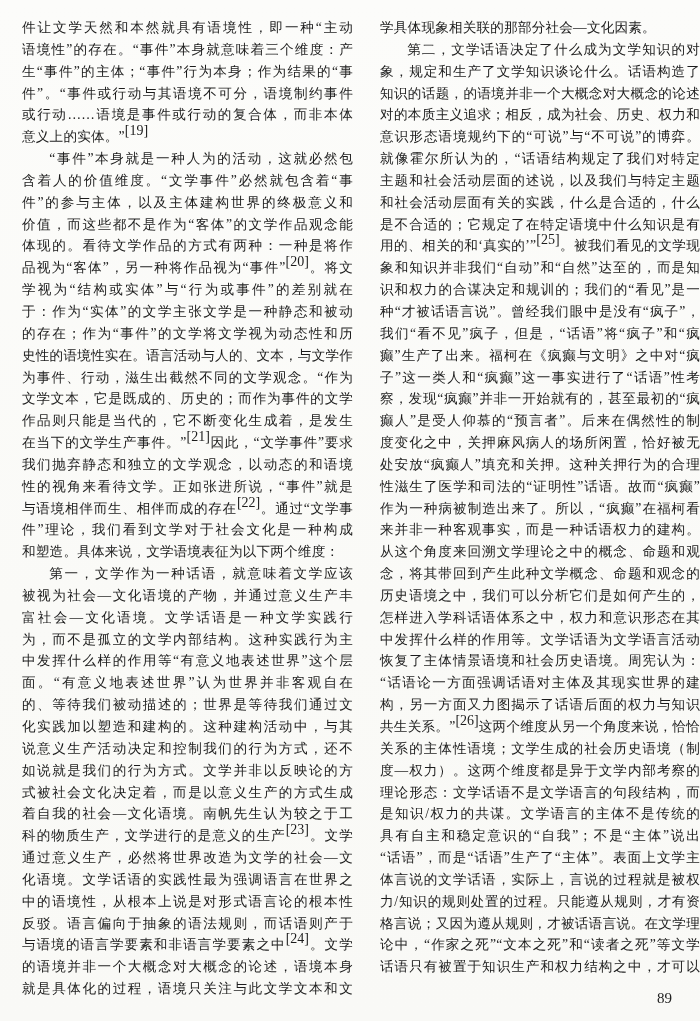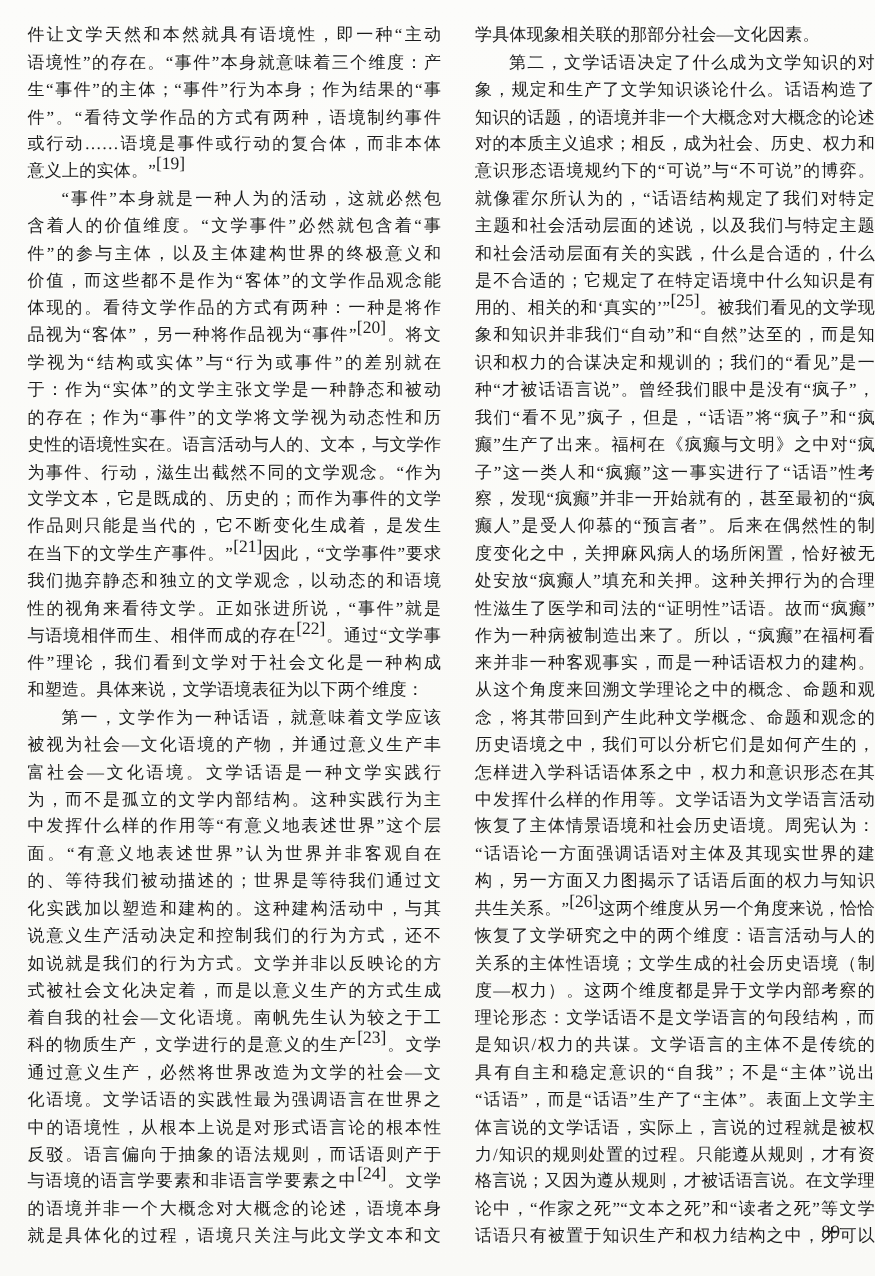--- a/index.html
+++ b/index.html
@@ -44,34 +44,34 @@
   }
   sup.cite {
     font-size: 14px;
     line-height: 0;
     vertical-align: super;
     letter-spacing: 0;
   }
   .page-number {
     position: absolute;
     right: 28px;
-    bottom: 26px;
+    bottom: 14px;
     font-size: 15px;
     color: #222;
   }
 </style>
 </head>
 <body>
 
 <div class="page">
   <div class="column left">
       <div class="line">件让文学天然和本然就具有语境性，即一种“主动</div>
       <div class="line">语境性”的存在。“事件”本身就意味着三个维度：产</div>
       <div class="line">生“事件”的主体；“事件”行为本身；作为结果的“事</div>
-      <div class="line">件”。“看待文学作品的方式有两种，语境制约事件</div>
+      <div class="line">件”。“事件或行动与其语境不可分，语境制约事件</div>
       <div class="line">或行动……语境是事件或行动的复合体，而非本体</div>
       <div class="line end">意义上的实体。”<sup class="cite">[19]</sup></div>
       <div class="line indent">“事件”本身就是一种人为的活动，这就必然包</div>
       <div class="line">含着人的价值维度。“文学事件”必然就包含着“事</div>
       <div class="line">件”的参与主体，以及主体建构世界的终极意义和</div>
       <div class="line">价值，而这些都不是作为“客体”的文学作品观念能</div>
       <div class="line">体现的。看待文学作品的方式有两种：一种是将作</div>
       <div class="line">品视为“客体”，另一种将作品视为“事件”<sup class="cite">[20]</sup>。将文</div>
       <div class="line">学视为“结构或实体”与“行为或事件”的差别就在</div>
       <div class="line">于：作为“实体”的文学主张文学是一种静态和被动</div>
@@ -134,21 +134,20 @@
       <div class="line">来并非一种客观事实，而是一种话语权力的建构。</div>
       <div class="line">从这个角度来回溯文学理论之中的概念、命题和观</div>
       <div class="line">念，将其带回到产生此种文学概念、命题和观念的</div>
       <div class="line">历史语境之中，我们可以分析它们是如何产生的，</div>
       <div class="line">怎样进入学科话语体系之中，权力和意识形态在其</div>
       <div class="line">中发挥什么样的作用等。文学话语为文学语言活动</div>
       <div class="line">恢复了主体情景语境和社会历史语境。周宪认为：</div>
       <div class="line">“话语论一方面强调话语对主体及其现实世界的建</div>
       <div class="line">构，另一方面又力图揭示了话语后面的权力与知识</div>
       <div class="line">共生关系。”<sup class="cite">[26]</sup>这两个维度从另一个角度来说，恰恰</div>
-      <div class="line">恢复了文学研究之中的两个维度：语言活动与人的</div>
       <div class="line">关系的主体性语境；文学生成的社会历史语境（制</div>
       <div class="line">度—权力）。这两个维度都是异于文学内部考察的</div>
       <div class="line">理论形态：文学话语不是文学语言的句段结构，而</div>
       <div class="line">是知识/权力的共谋。文学语言的主体不是传统的</div>
       <div class="line">具有自主和稳定意识的“自我”；不是“主体”说出</div>
       <div class="line">“话语”，而是“话语”生产了“主体”。表面上文学主</div>
       <div class="line">体言说的文学话语，实际上，言说的过程就是被权</div>
       <div class="line">力/知识的规则处置的过程。只能遵从规则，才有资</div>
       <div class="line">格言说；又因为遵从规则，才被话语言说。在文学理</div>
       <div class="line">论中，“作家之死”“文本之死”和“读者之死”等文学</div>

